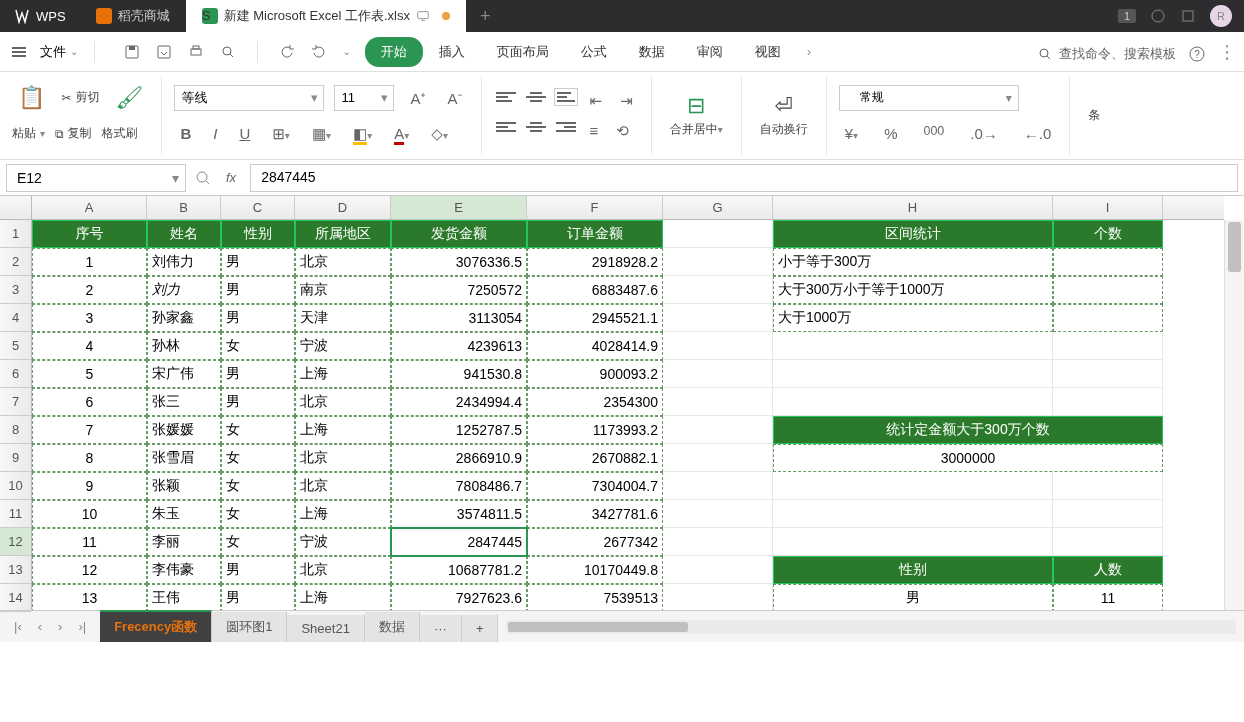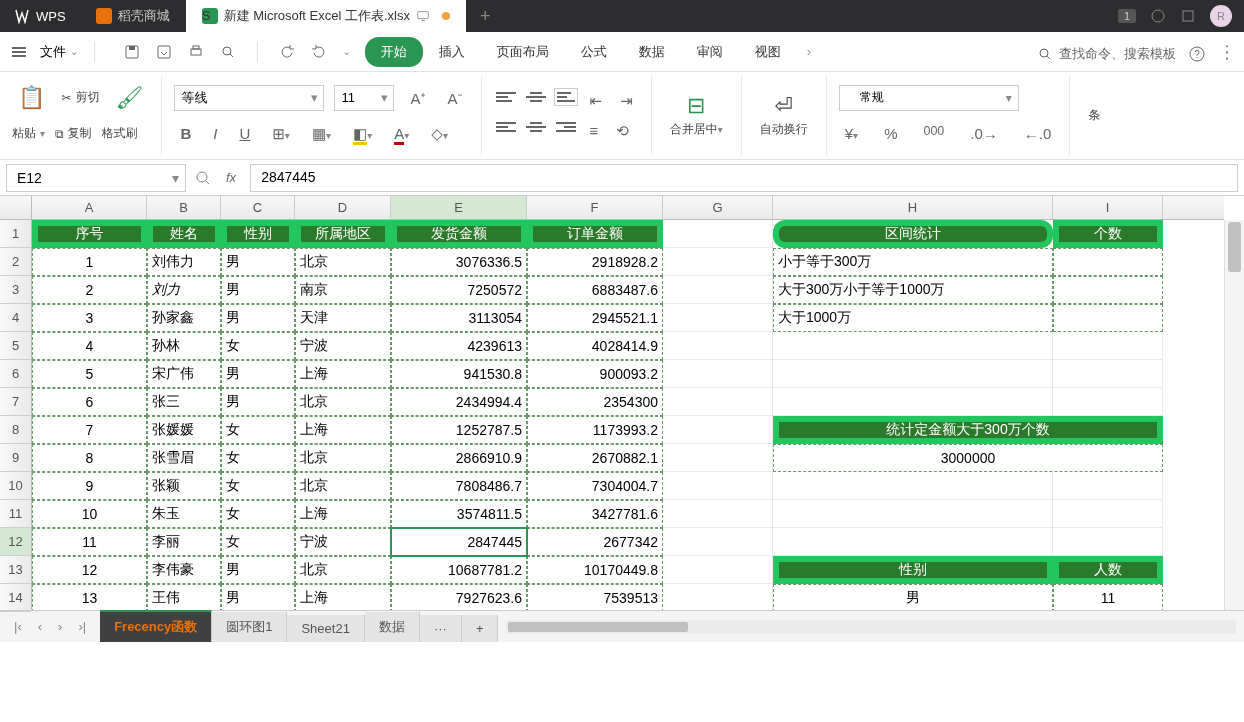--- a/index.html
+++ b/index.html
@@ -66,21 +66,21 @@
     .corner-cell { position: absolute; left: 0; top: 0; width: 32px; height: 24px; background: linear-gradient(#f8f8f8,#eaeaea); border-right: 1px solid #bbb; border-bottom: 1px solid #bbb; z-index: 3; }
     .col-headers { position: absolute; left: 32px; top: 0; right: 20px; height: 24px; background: linear-gradient(#f8f8f8,#eaeaea); display: flex; z-index: 2; border-bottom: 1px solid #bbb; }
     .col-h { border-right: 1px solid #ccc; display: flex; align-items: center; justify-content: center; font-size: 13px; color: #555; flex-shrink: 0; }
     .col-h.sel { background: #d4e8d4; }
     .row-headers { position: absolute; left: 0; top: 24px; width: 32px; bottom: 0; background: linear-gradient(to right,#f8f8f8,#eaeaea); z-index: 2; border-right: 1px solid #bbb; }
     .row-h { height: 28px; border-bottom: 1px solid #ccc; display: flex; align-items: center; justify-content: center; font-size: 13px; color: #555; }
     .row-h.sel { background: #d4e8d4; }
     .cells { position: absolute; left: 32px; top: 24px; right: 20px; bottom: 0; overflow: hidden; }
     .row { display: flex; height: 28px; }
     .cell { border-right: 1px solid #e8e8e8; border-bottom: 1px solid #e8e8e8; padding: 0 4px; display: flex; align-items: center; font-size: 14px; overflow: hidden; white-space: nowrap; flex-shrink: 0; }
-    .cell.hdr { background: #2b7a2b; color: #fff; border: 6px solid #22c55e; justify-content: center; font-weight: normal; }
+    .cell.hdr { background: #2b7a2b; color: #fff; border: 1px solid #22c55e; justify-content: center; font-weight: normal; }
     .cell.num { justify-content: flex-end; }
     .cell.ctr { justify-content: center; }
     .cell.tablecell { border: 1px dashed #6a996a; }
     .cell.active { outline: 2px solid #2b9554; outline-offset: -1px; z-index: 5; }
     
     .v-scroll { position: absolute; right: 0; top: 24px; bottom: 0; width: 20px; background: #f4f4f4; border-left: 1px solid #ddd; }
     .v-scroll-thumb { position: absolute; top: 2px; left: 3px; right: 3px; height: 50px; background: #c0c0c0; border-radius: 3px; }
     
     .bottom-bar { height: 32px; background: #f4f4f4; border-top: 1px solid #ccc; display: flex; align-items: center; position: relative; }
     .sheet-nav { display: flex; align-items: center; gap: 0; padding: 0 6px; }
@@ -374,21 +374,21 @@
     </div>
   <div class="cells" id="cells">
       <div class="row">
         <div class="cell hdr" style="width: 115px;">序号</div>
         <div class="cell hdr" style="width: 74px;">姓名</div>
         <div class="cell hdr" style="width: 74px;">性别</div>
         <div class="cell hdr" style="width: 96px;">所属地区</div>
         <div class="cell hdr" style="width: 136px;">发货金额</div>
         <div class="cell hdr" style="width: 136px;">订单金额</div>
         <div class="cell " style="width: 110px;"></div>
-        <div class="cell hdr" style="width: 280px; border-radius: 12px;">区间统计</div>
+        <div class="cell hdr" style="width: 280px;">区间统计</div>
         <div class="cell hdr" style="width: 110px;">个数</div>
       </div>
       <div class="row">
         <div class="cell ctr tablecell" style="width: 115px;">1</div>
         <div class="cell tablecell" style="width: 74px;">刘伟力</div>
         <div class="cell tablecell" style="width: 74px;">男</div>
         <div class="cell tablecell" style="width: 96px;">北京</div>
         <div class="cell num tablecell" style="width: 136px;">3076336.5</div>
         <div class="cell num tablecell" style="width: 136px;">2918928.2</div>
         <div class="cell " style="width: 110px;"></div>

